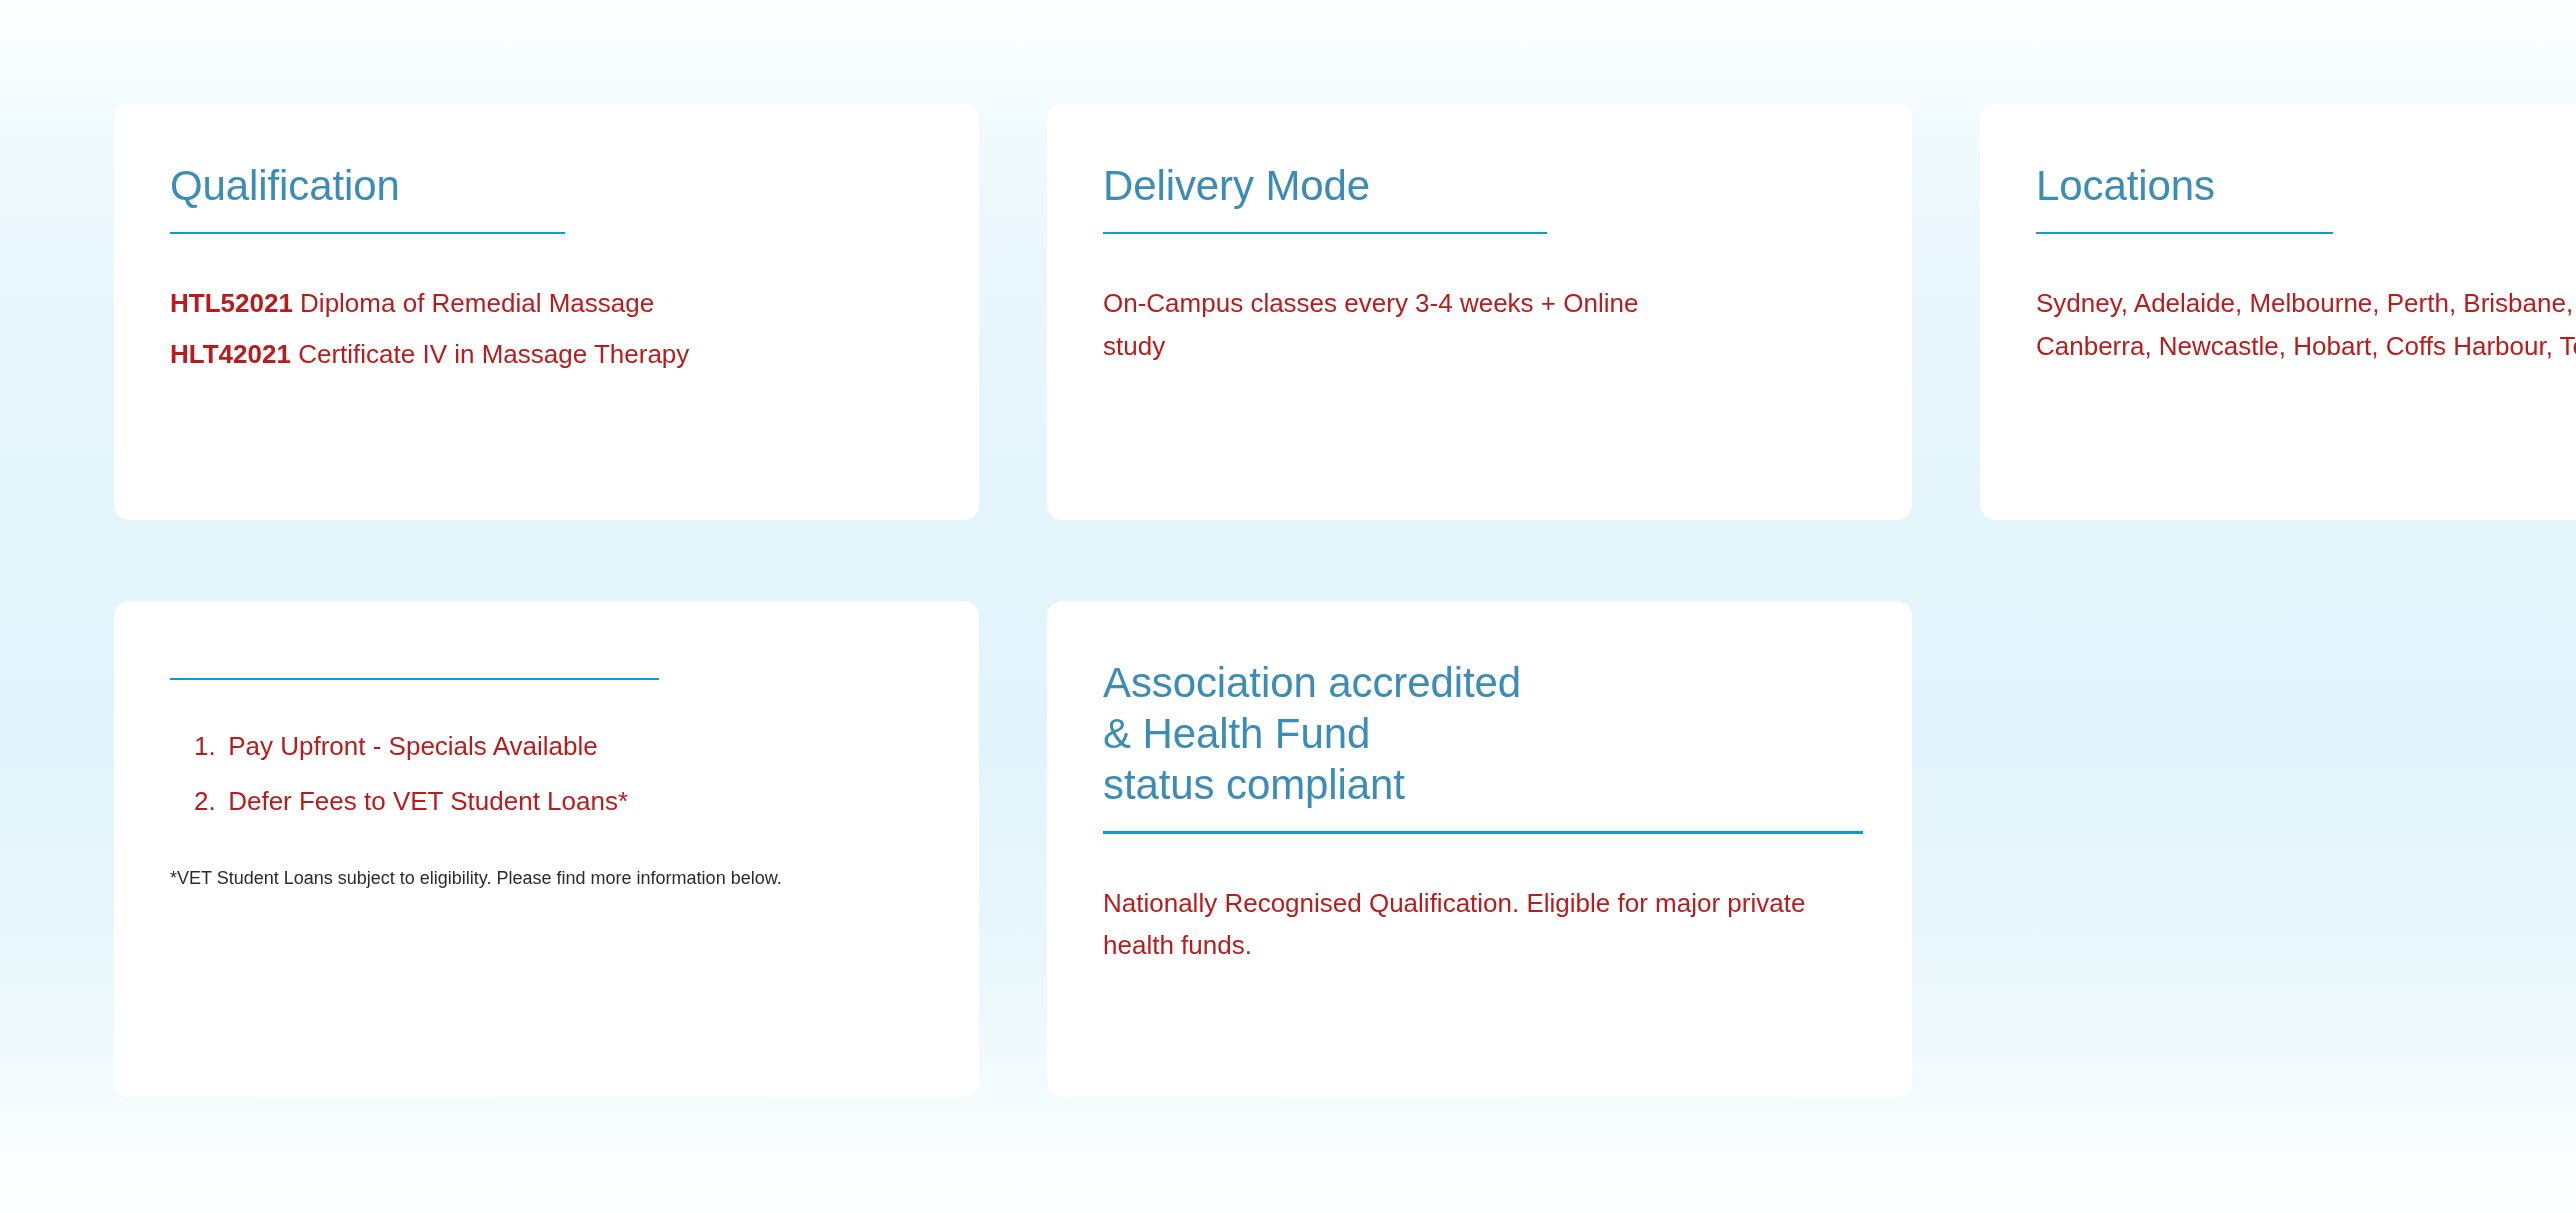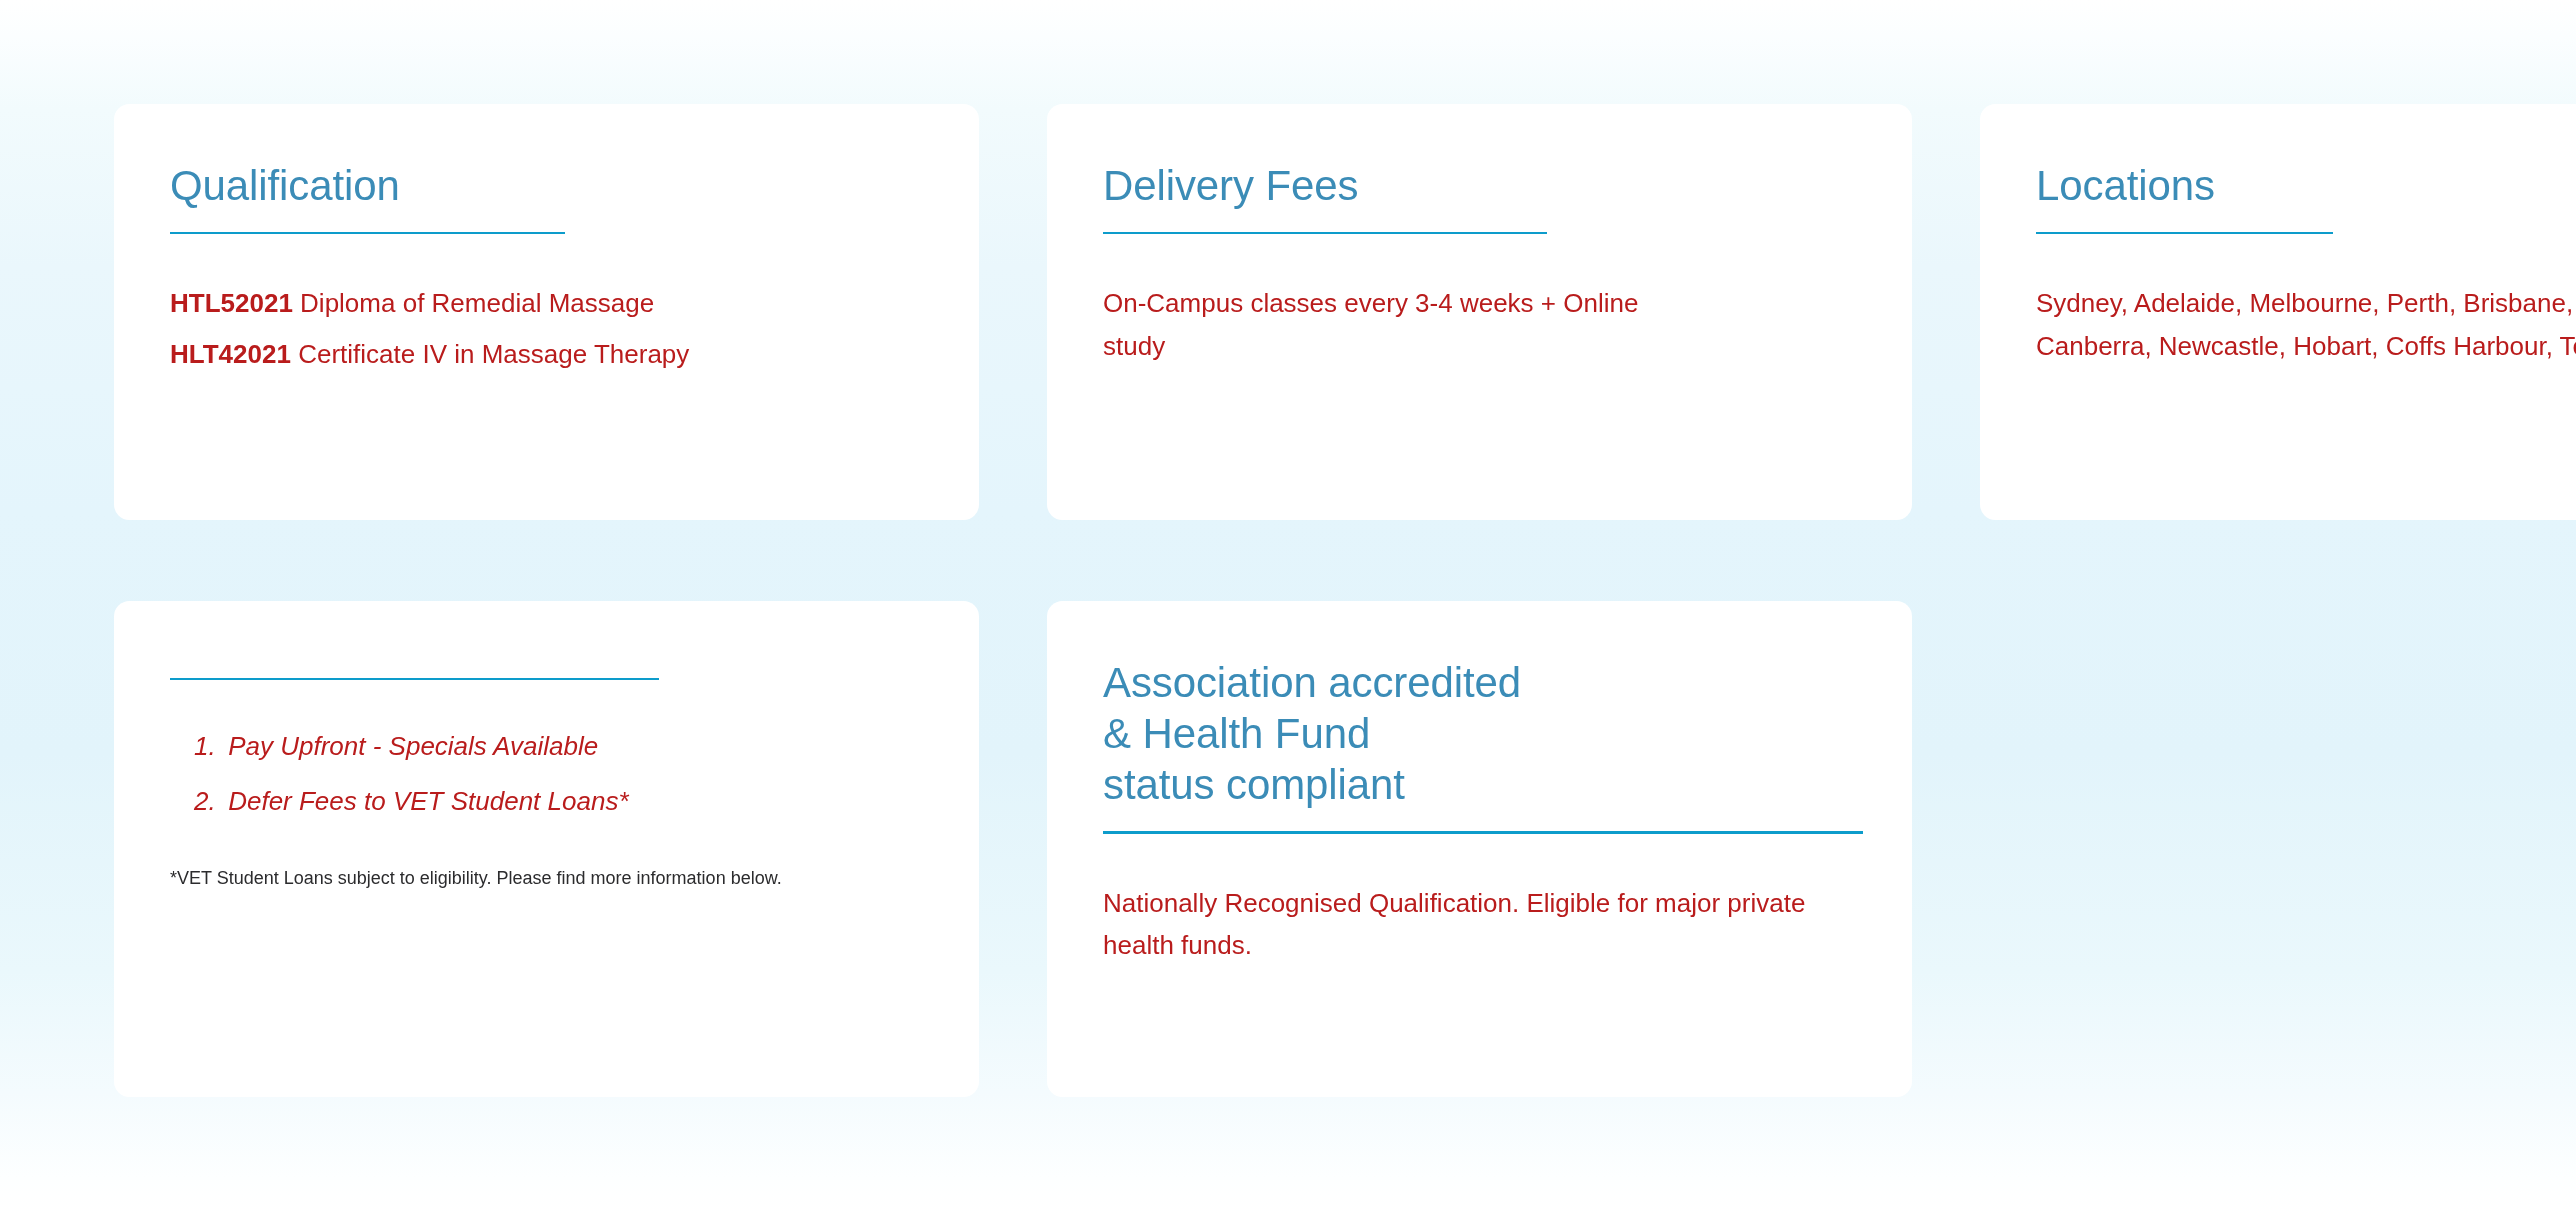--- a/index.html
+++ b/index.html
@@ -98,21 +98,20 @@
 
   ol.fees-list {
     margin: 0;
     padding: 0 0 0 53px;
     list-style-position: outside;
     list-style-type: decimal;
   }
   ol.fees-list li {
     margin: 0 0 12.4px 0;
     padding-left: 5.2px;
-    font-style: italic;
   }
   ol.fees-list li:last-child { margin-bottom: 0; }
 
   .footnote {
     margin-top: 43px;
     color: #2b2b2d;
     font-size: 18px;
     line-height: 1.45;
     max-width: 634px;
   }
@@ -132,21 +131,21 @@
           <span>Diploma of Remedial Massage</span>
         </p>
         <p class="qual-line">
           <span class="code">HLT42021</span>
           <span>Certificate IV in Massage Therapy</span>
         </p>
       </div>
     </div>
 
     <div class="card row1">
-      <h2 class="card-title">Delivery Fees</h2>
+      <h2 class="card-title">Delivery Mode</h2>
       <div class="rule w-mode"></div>
       <div class="body-block" style="max-width:536px;">On-Campus classes every 3-4 weeks + Online study</div>
     </div>
 
     <div class="card row1">
       <h2 class="card-title">Locations</h2>
       <div class="rule w-loc"></div>
       <div class="body-block" style="max-width:752px;">Sydney, Adelaide, Melbourne, Perth, Brisbane, Gold Coast, Canberra, Newcastle, Hobart, Coffs Harbour, Townsville &amp; more!</div>
     </div>
 

